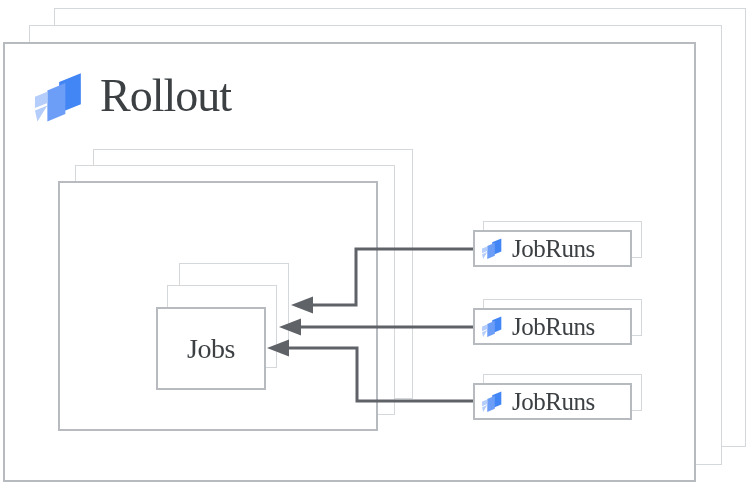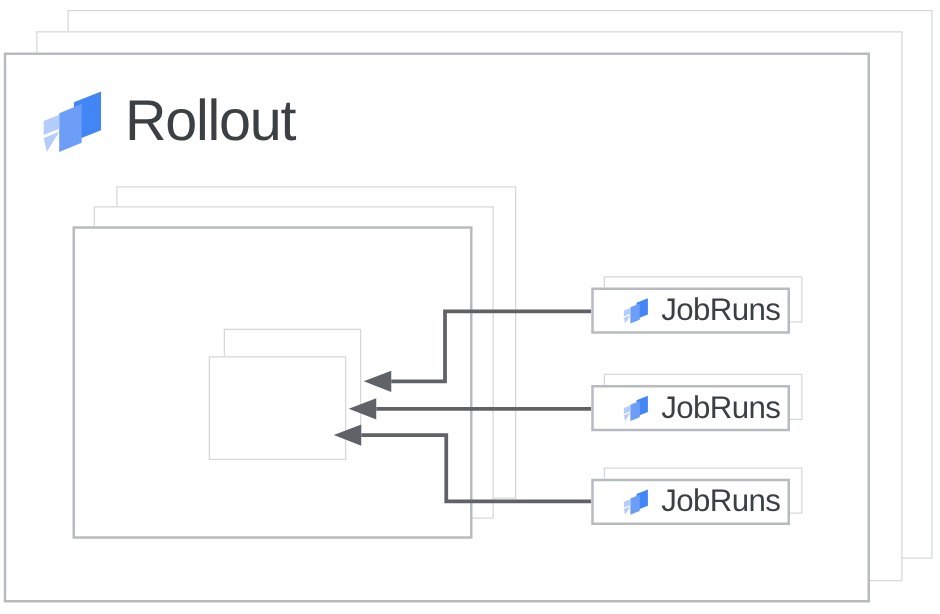--- a/index.html
+++ b/index.html
@@ -1,18 +1,18 @@
 <!DOCTYPE html>
 <html style="--icon-blue-dark: #4285F4; --icon-blue-mid: #6D9EF7; --icon-blue-light: #B5CDFA; --arrow: #5F6368; --card-border: #D5D8DB; --card-border-front: #B7BBC0; --text: #3C4043; --bg: #FFFFFF;"><head>
 <meta charset="utf-8">
 <style>
   html,body{margin:0;padding:0;background:#fff;}
   .canvas{
     position:relative;width:752px;height:491px;overflow:hidden;
-    font-family:Liberation Sans, sans-serif;
+    font-family:Liberation Serif, serif;
     background:var(--bg,#fff);
   }
   .card{
     position:absolute;background:#fff;box-sizing:border-box;
     border:1.5px solid var(--card-border,#d5d8db);
   }
   .card.front{border:2px solid var(--card-border-front,#b7bbc0);}
   
   .r-b3{left:54px;top:8px;width:692px;height:439px;}
   .r-b2{left:29px;top:25px;width:693px;height:440px;}
@@ -36,21 +36,21 @@
   .j-main{left:156px;top:307px;width:110px;height:83px;
     display:flex;align-items:center;justify-content:center;}
   .jobs-label{font-size:28px;letter-spacing:-0.5px;color:var(--text,#3c4043);}
   
   .arrows{position:absolute;left:0;top:0;width:752px;height:491px;pointer-events:none;}
   .arrows path{stroke:var(--arrow,#5f6368);stroke-width:3;fill:none;}
   .arrows polygon{fill:var(--arrow,#5f6368);}
   
   .jr-back{width:159px;height:37px;}
   .jr-front{width:159px;height:37px;display:flex;align-items:center;
-    padding-left:22px;gap:6px;}
+    padding-left:5px;gap:6px;}
   .jr-front .icon-sm{width:26px;height:26px;flex:0 0 auto;}
   .jr-label{font-size:25px;letter-spacing:-0.5px;color:var(--text,#3c4043);}
   
   .dp-big{fill:var(--icon-blue-dark,#4285f4);}
   .dp-mid{fill:var(--icon-blue-mid,#6d9ef7);}
   .dp-sml{fill:var(--icon-blue-light,#b5cdfa);}
 </style>
 </head>
 <body>
 
@@ -69,20 +69,23 @@
     </svg>
   </div>
   <div class="rollout-title">Rollout</div>
 
   <div class="card p-b3"></div>
   <div class="card p-b2"></div>
   <div class="card front p-main"></div>
 
   <div class="card j-b3"></div>
   <div class="card j-b2"></div>
+  <div class="card front j-main">
+    <span class="jobs-label">Jobs</span>
+  </div>
 
   <svg class="arrows">
     <path d="M473,249 H356 V305 H313"></path>
     <polygon points="291,305 313,296.5 313,313.5"></polygon>
     <path d="M473,327 H301"></path>
     <polygon points="279,327 301,318.5 301,335.5"></polygon>
     <path d="M473,401 H357 V348 H289"></path>
     <polygon points="267,348 289,339.5 289,356.5"></polygon>
   </svg>
 

